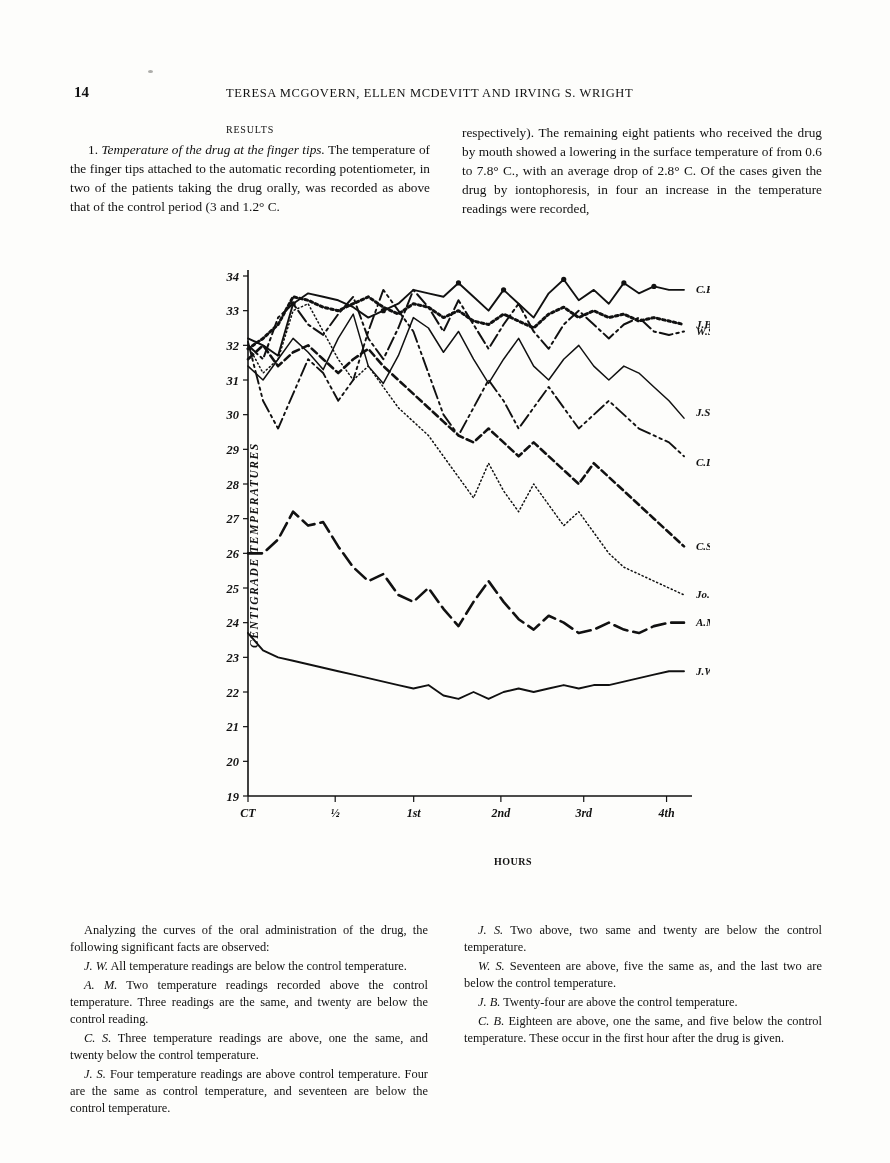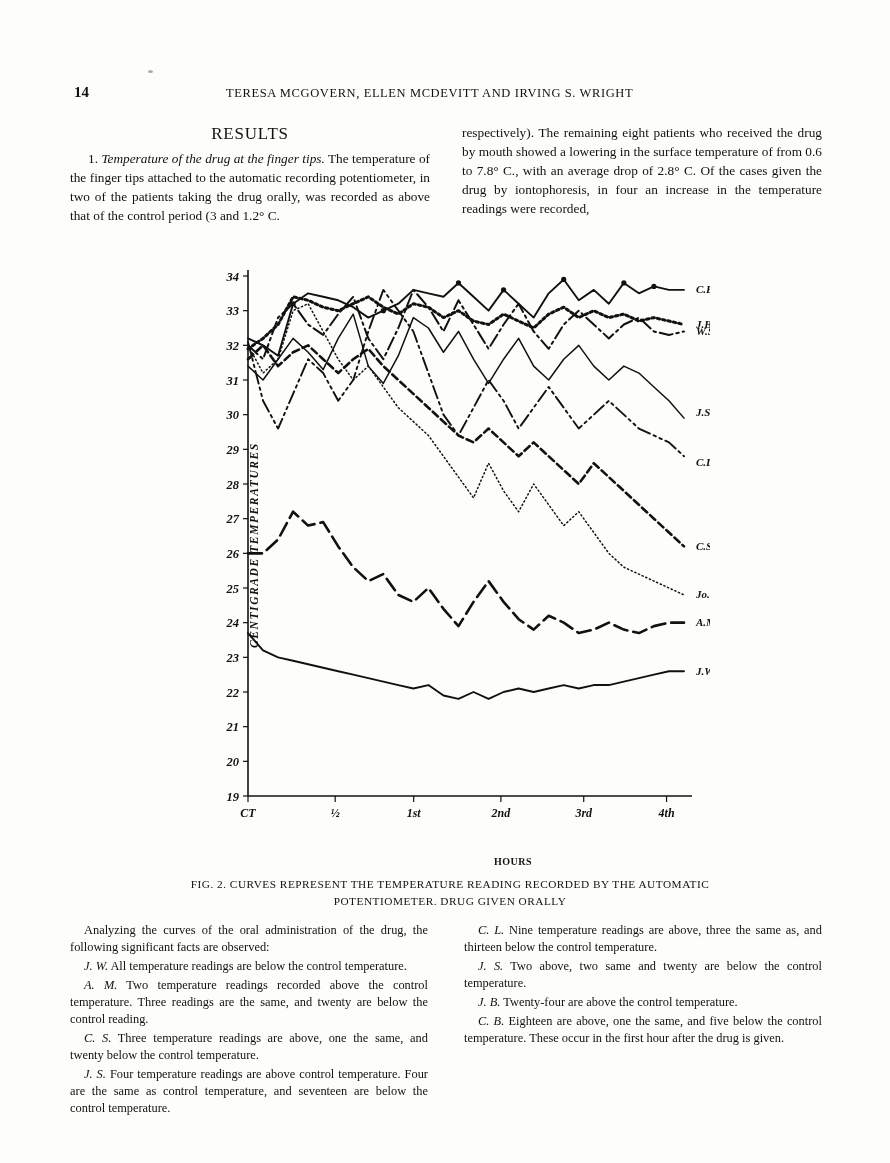--- a/index.html
+++ b/index.html
@@ -53,21 +53,21 @@
   .col {
     position: absolute;
     top: 0;
     width: 360px;
   }
   .col.left { left: 0; }
   .col.right { left: 392px; }
 
   .section-title {
     text-align: center;
-    font-size: 17px;
+    font-size: 10px;
     letter-spacing: 0.8px;
     margin: 0 0 6px 0;
     font-family: "Liberation Serif", serif;
   }
   .para {
     font-size: 13.3px;
     line-height: 1.42;
     text-align: justify;
     margin: 0;
     text-indent: 18px;
@@ -253,35 +253,31 @@
           <circle cx="103.10344827586206" cy="45.73333333333322" r="2.6" fill="#111"></circle>
           <circle cx="193.31034482758622" cy="52.66666666666666" r="2.6" fill="#111"></circle>
           <circle cx="268.48275862068965" cy="24.933333333333437" r="2.6" fill="#111"></circle>
           <circle cx="313.58620689655174" cy="31.86666666666664" r="2.6" fill="#111"></circle>
           <circle cx="373.7241379310345" cy="21.46666666666669" r="2.6" fill="#111"></circle>
           <circle cx="433.86206896551727" cy="24.933333333333437" r="2.6" fill="#111"></circle>
           <circle cx="463.9310344827586" cy="28.399999999999892" r="2.6" fill="#111"></circle>
         </svg>
     </div>
 
-    <div class="fig-caption">
-      <div>FIG. 2.   CURVES REPRESENT THE TEMPERATURE READING RECORDED BY THE AUTOMATIC</div>
-      <div>POTENTIOMETER.   DRUG GIVEN ORALLY</div>
-    </div>
   </div>
 
   <div class="bottom-cols">
     <div class="bcol left" id="bottom-left">
         <p class="bpara">Analyzing the curves of the oral administration of the drug, the following significant facts are observed:</p>
         <p class="bpara"><span class="initials">J. W.</span>  All temperature readings are below the control temperature.</p>
         <p class="bpara"><span class="initials">A. M.</span>  Two temperature readings recorded above the control temperature.  Three readings are the same, and twenty are below the control reading.</p>
         <p class="bpara"><span class="initials">C. S.</span>  Three temperature readings are above, one the same, and twenty below the control temperature.</p>
         <p class="bpara"><span class="initials">J. S.</span>  Four temperature readings are above control temperature.  Four are the same as control temperature, and seventeen are below the control temperature.</p>
       </div>
     <div class="bcol right" id="bottom-right">
-        <p class="bpara"><span class="initials">C. L.</span>  Nine temperature readings are above, three the same as, and thirteen below the control temperature.</p>
         <p class="bpara"><span class="initials">J. S.</span>  Two above, two same and twenty are below the control temperature.</p>
+        <p class="bpara"><span class="initials">W. S.</span>  Seventeen are above, five the same as, and the last two are below the control temperature.</p>
         <p class="bpara"><span class="initials">J. B.</span>  Twenty-four are above the control temperature.</p>
         <p class="bpara"><span class="initials">C. B.</span>  Eighteen are above, one the same, and five below the control temperature.  These occur in the first hour after the drug is given.</p>
       </div>
   </div>
 
 </div>
 
 </body></html>

